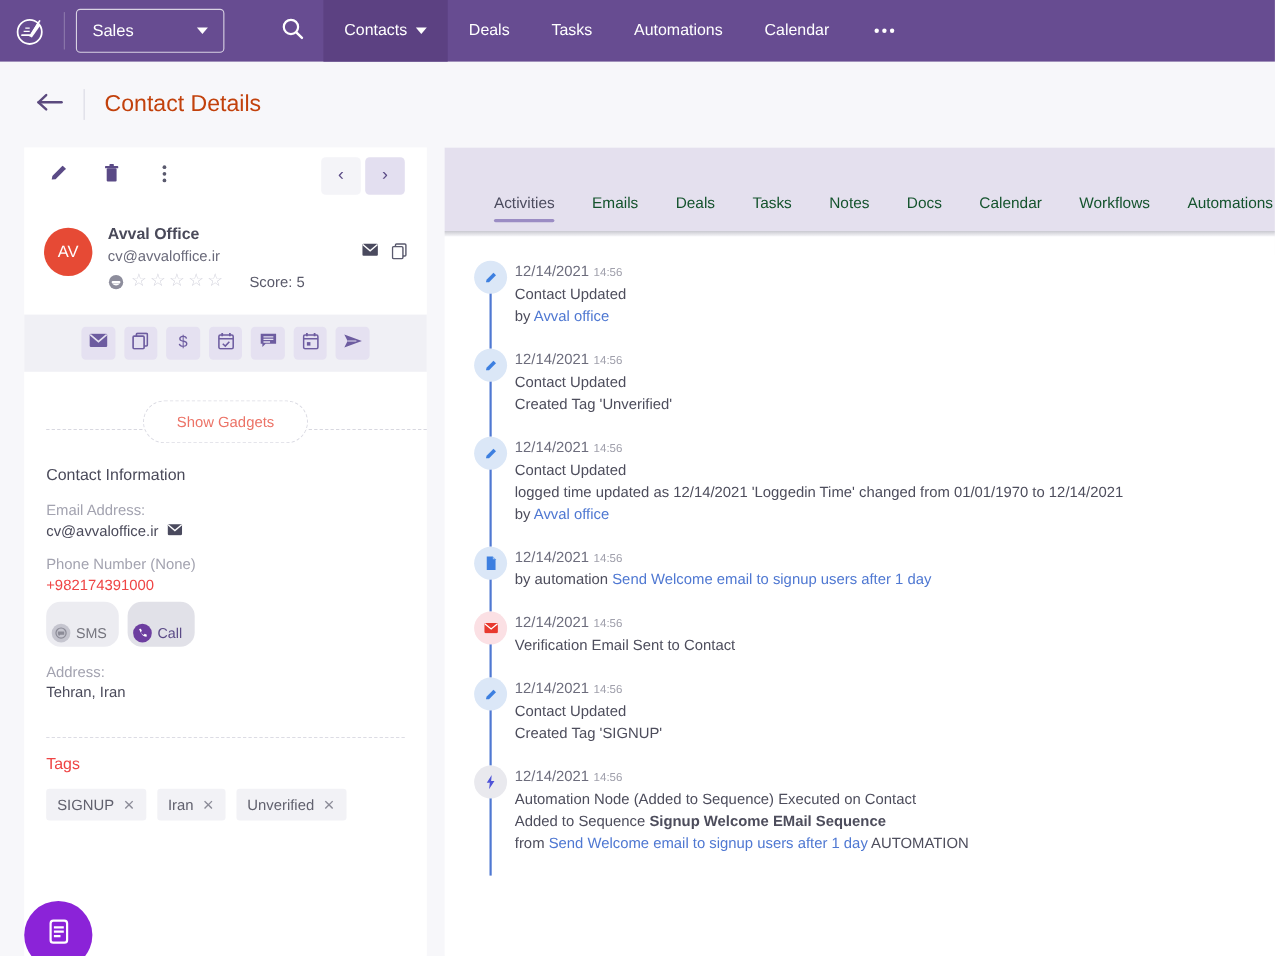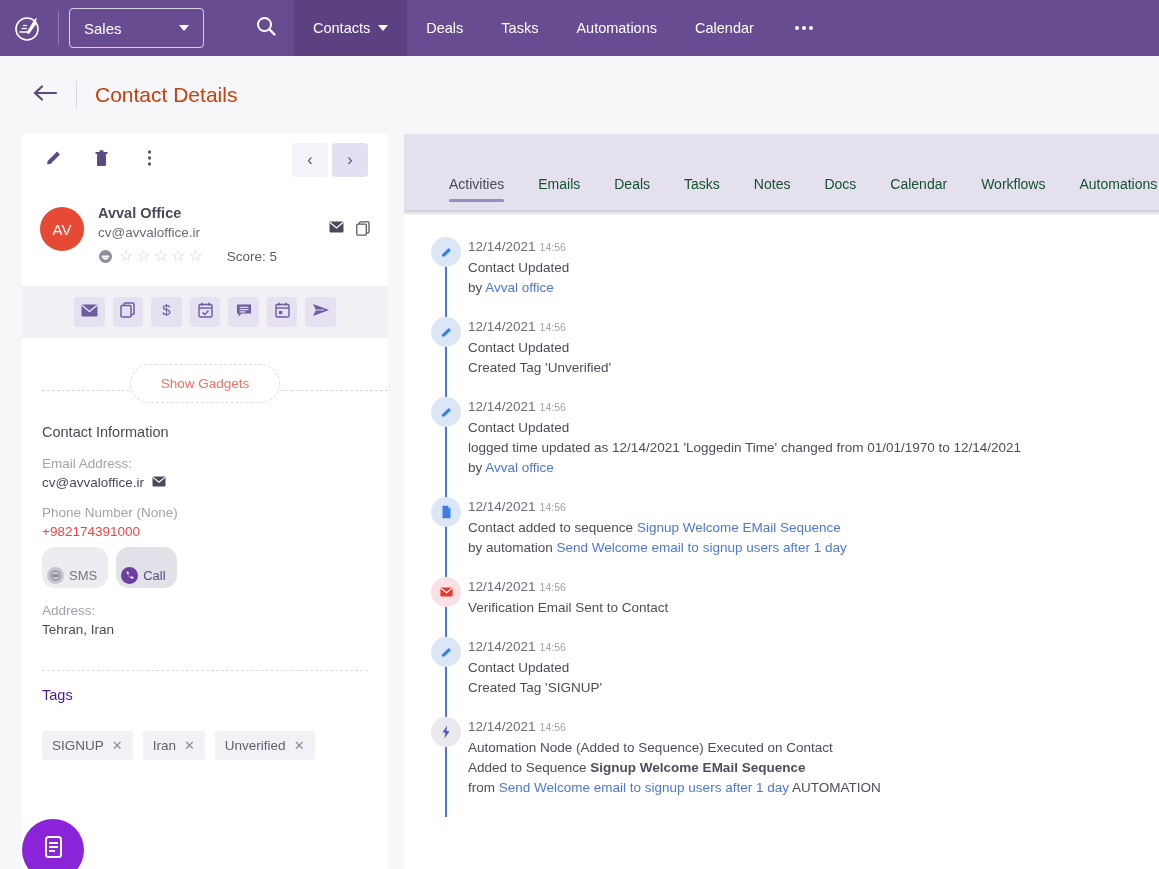--- a/index.html
+++ b/index.html
@@ -171,21 +171,21 @@
     font-size: 13px; cursor: pointer;
   }
   .chip.sms { background: #ececf1; color: #76767f; }
   .chip.call { background: #e1e1e8; color: #5a4a86; }
   .chip-dot { width: 17px; height: 17px; border-radius: 50%; display:flex; align-items:center; justify-content:center; }
   .chip.sms .chip-dot { background: #c5c5cf; }
   .chip.call .chip-dot { background: #6d3ea0; }
 
   .tags-sep { border-top: 1px dashed #dcdce4; margin: 18px 20px 0 20px; }
   .tags-block { padding: 16px 20px 0 20px; }
-  .tags-title { font-size: 14.5px; color: #4c1d95; margin-bottom: 28px; }
+  .tags-title { font-size: 14.5px; color: #ef4444; margin-bottom: 14px; }
   .tag-list { display: flex; gap: 10px; }
   .tag-pill {
     background: #f2f2f6; border-radius: 3px;
     padding: 7px 10px; font-size: 13.5px; color: #61616e;
     display: flex; align-items: center; gap: 8px;
   }
   .tag-x { color: #8c8c98; font-size: 13px; cursor: pointer; }
 
   
   .chat-fab {
@@ -631,23 +631,20 @@
               <path d="M1.5 0.8 H7 L9.5 3.3 V13.2 H1.5 Z" fill="#3d7fe0"></path>
               <path d="M7 0.8 V3.3 H9.5 Z" fill="#9cc3f2"></path>
             </svg>
           </div>
           <div class="tl-line"></div>
         </div>
         <div class="tl-body">
           <div class="tl-date">
             <span>12/14/2021</span><span class="tl-time">14:56</span>
           </div>
-          <div class="tl-line1">
-            <span>Contact added to sequence </span><span class="lnk">Signup Welcome EMail Sequence</span>
-          </div>
           <div class="tl-line3">
             <span>by automation </span><span class="lnk">Send Welcome email to signup users after 1 day</span>
           </div>
         </div>
       </div>
 
       <div class="tl-item">
         <div class="tl-gut">
           <div class="tl-bullet pink">
             <svg width="13" height="10" viewBox="0 0 13 10">

